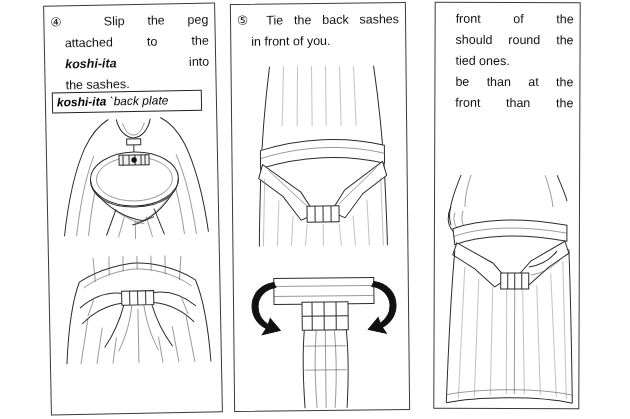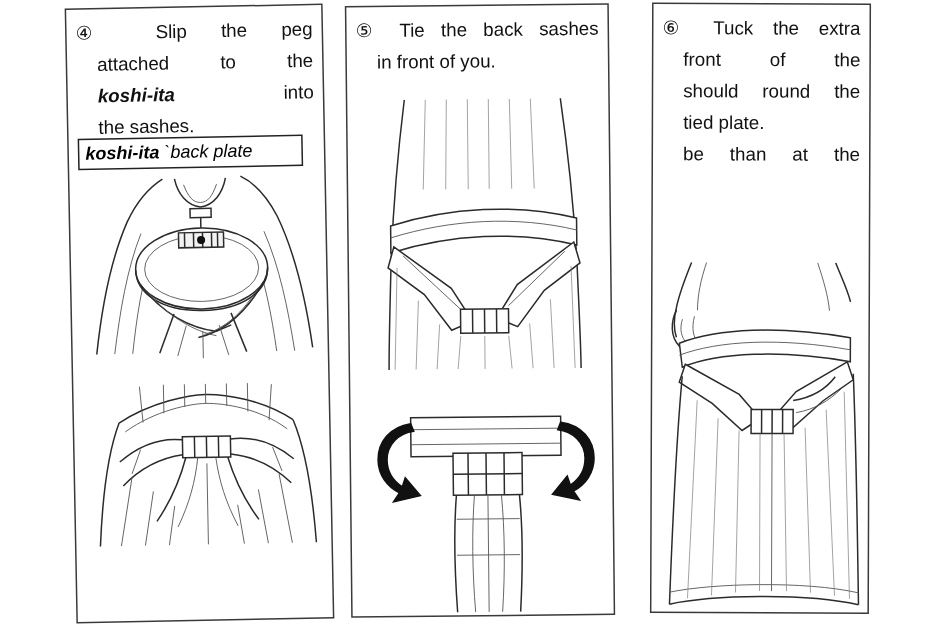--- a/index.html
+++ b/index.html
@@ -265,28 +265,25 @@
         </svg>
       </div>
 
     </div>
   </div>
 
   <div class="panel" id="panel-6">
     <div class="panel-inner">
 
       <div class="text-block">
-        <span class="text-line">
-          <span class="num">⑥</span>
-          <span>Tuck the extra</span>
-        </span>
         <span class="text-line" style="padding-left:14px">front of the</span>
         <span class="text-line" style="padding-left:14px">should round the</span>
-        <span class="text-line last" style="padding-left:14px">tied plate.</span>
+        <span class="text-line last" style="padding-left:14px">tied ones.</span>
         <span class="text-line" style="padding-left:14px">be than at the</span>
+        <span class="text-line" style="padding-left:14px">front than the</span>
       </div>
 
       <div class="art" style="left:10px; top:172px;">
         <svg width="130" height="232" viewBox="0 0 130 232">
 
           <path class="ln" d="M16 0 C12 10 8 20 6 30 C4 38 4 44 6 50"></path>
           <path class="ln" d="M112 0 C116 10 120 18 122 26"></path>
           <path class="ln-thin" d="M26 0 C22 12 20 22 20 32"></path>
           <path class="ln-thin" d="M100 0 C104 12 107 22 108 32"></path>
 

